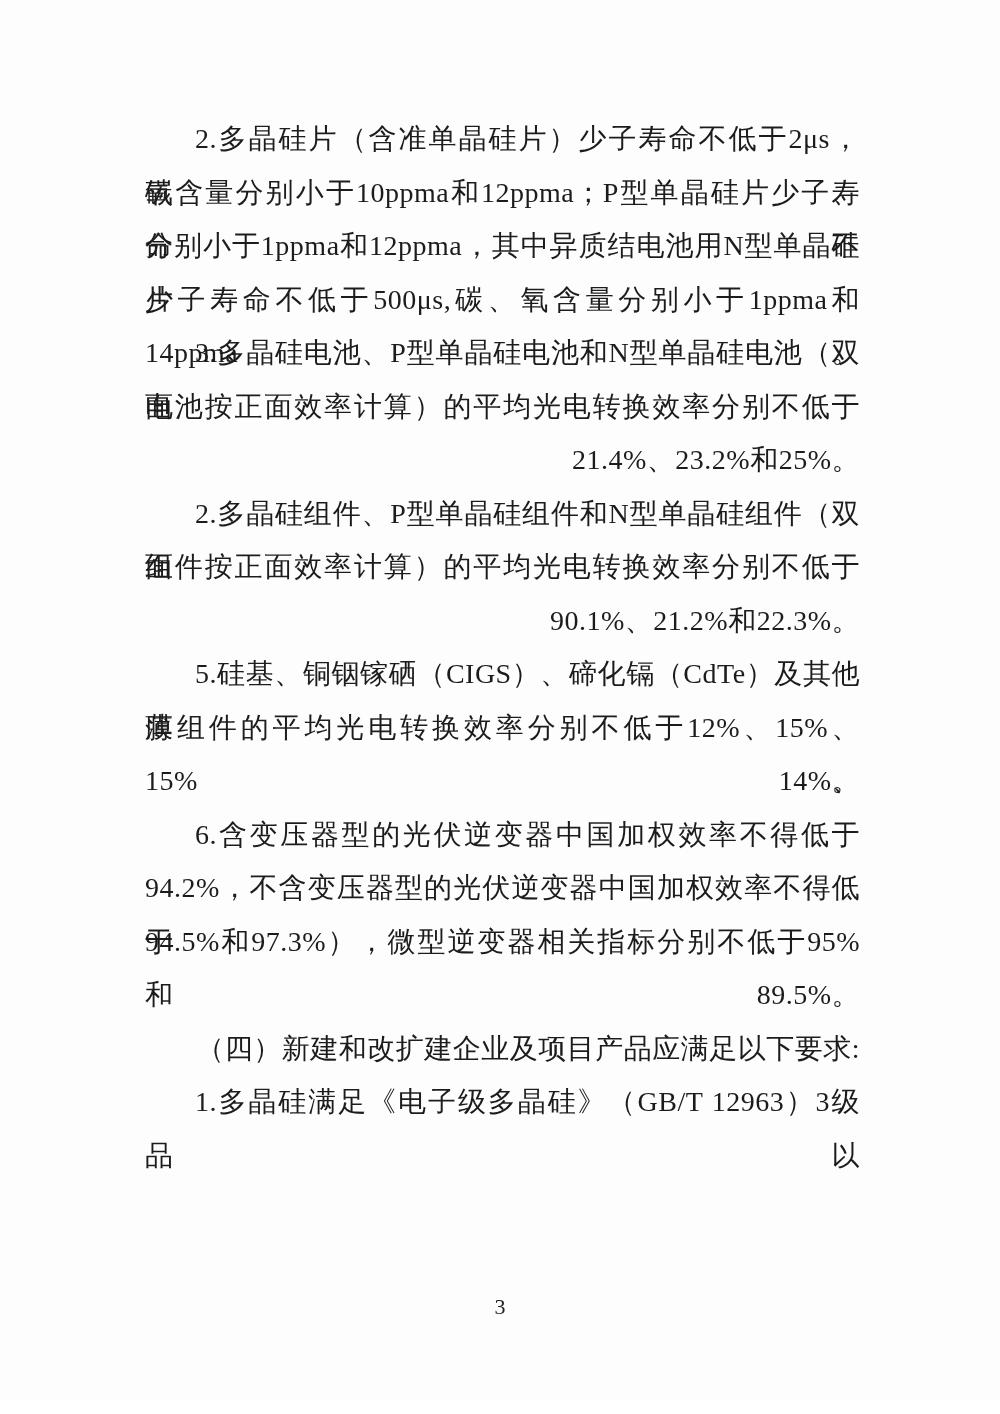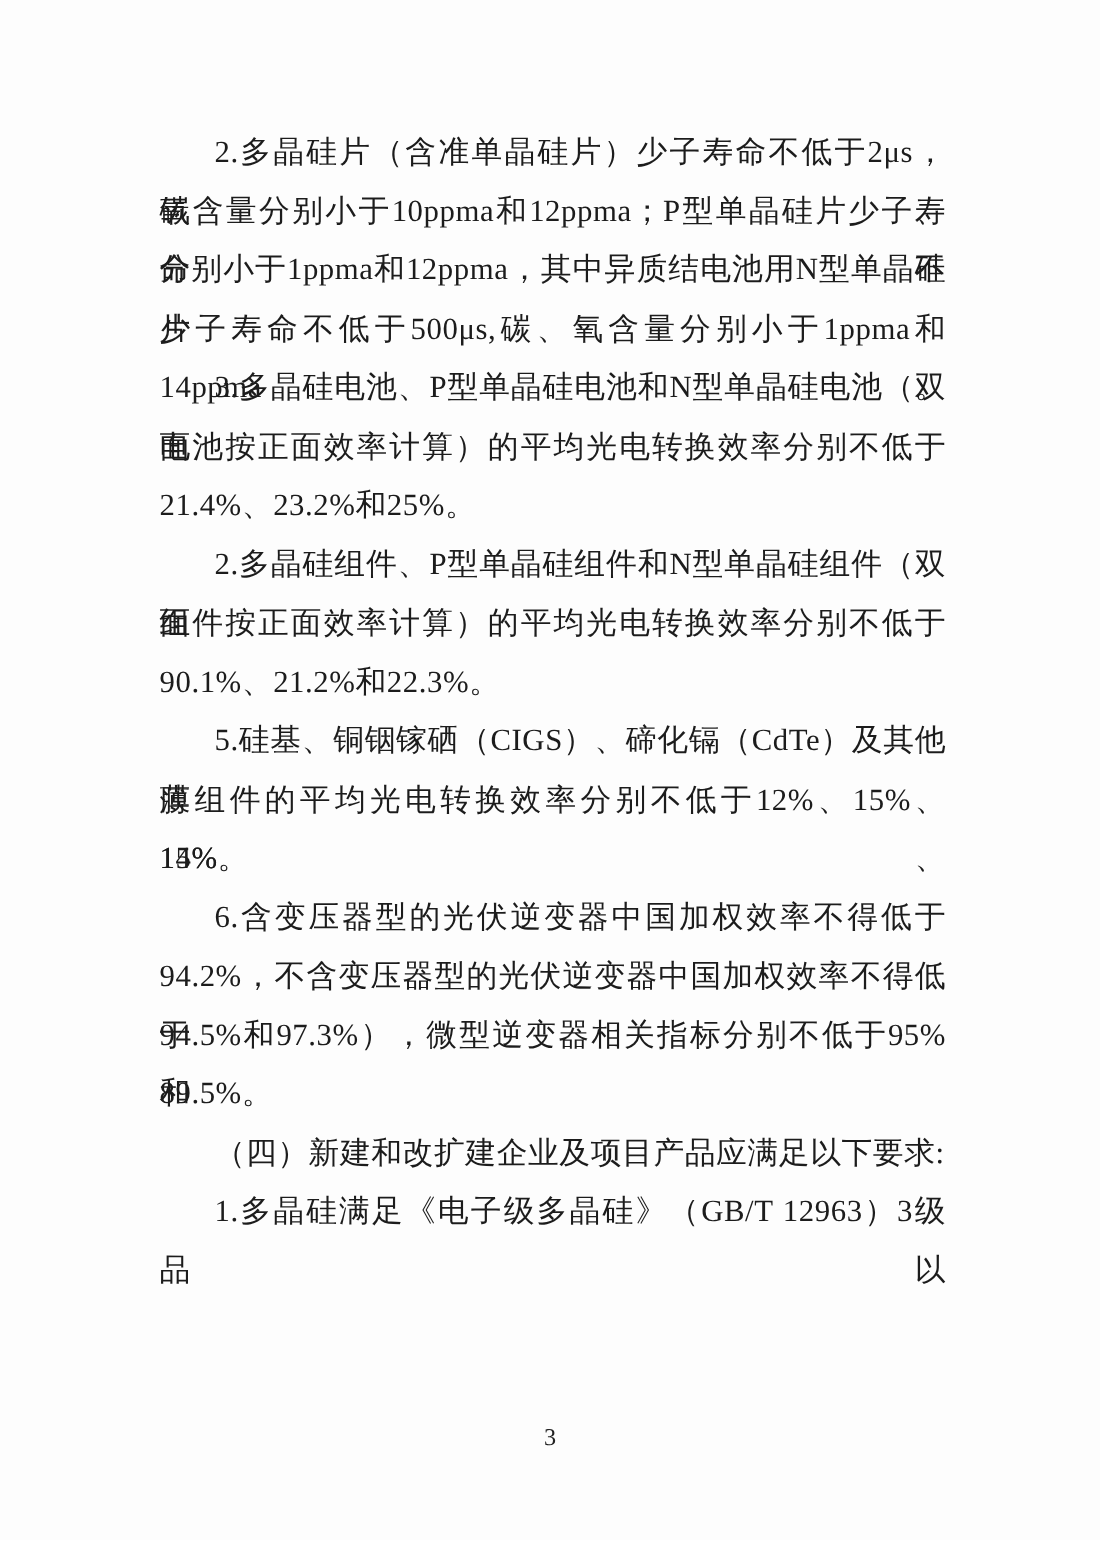--- a/index.html
+++ b/index.html
@@ -21,21 +21,21 @@
       position: absolute;
       left: 145px;
       top: 112px;
       width: 715px;
     }
     .line {
       font-size: 28px;
       line-height: 53.5px;
       height: 53.5px;
       letter-spacing: 0.5px;
-      text-align: left;
+      text-align: right;
       white-space: nowrap;
     }
     .line.justify {
       text-align: justify;
       text-align-last: justify;
       white-space: normal;
     }
     .line.indent {
       text-indent: 50px;
     }

